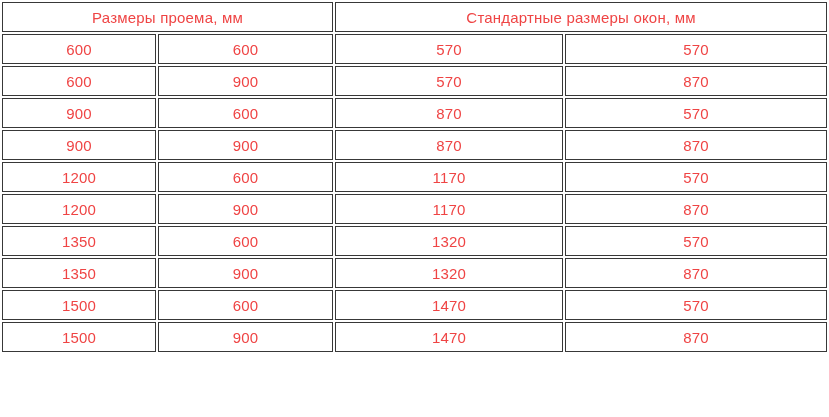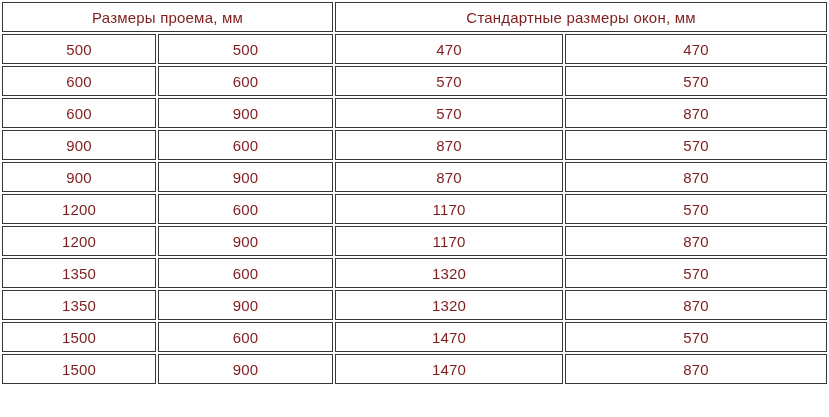--- a/index.html
+++ b/index.html
@@ -7,21 +7,21 @@
     padding: 0;
     background: #ffffff;
   }
   table.sizes-table {
     border-collapse: separate;
     border-spacing: 2px;
     width: 829px;
     table-layout: fixed;
     font-family: "Liberation Sans", sans-serif;
     font-size: 15px;
-    color: #7f1d1d;
+    color: #ef4444;
   }
   table.sizes-table th,
   table.sizes-table td {
     border: 1px solid #383838;
     box-sizing: border-box;
     height: 30px;
     padding: 0 4px;
     text-align: center;
     vertical-align: middle;
     font-weight: 400;
@@ -44,26 +44,20 @@
     <col class="c3">
     <col class="c4">
   </colgroup>
   <thead>
     <tr>
       <th colspan="2">Размеры проема, мм</th>
       <th colspan="2">Стандартные размеры окон, мм</th>
     </tr>
   </thead>
   <tbody id="table-body">
-      <tr>
-        <td>500</td>
-        <td>500</td>
-        <td>470</td>
-        <td>470</td>
-      </tr>
       <tr>
         <td>600</td>
         <td>600</td>
         <td>570</td>
         <td>570</td>
       </tr>
       <tr>
         <td>600</td>
         <td>900</td>
         <td>570</td>

